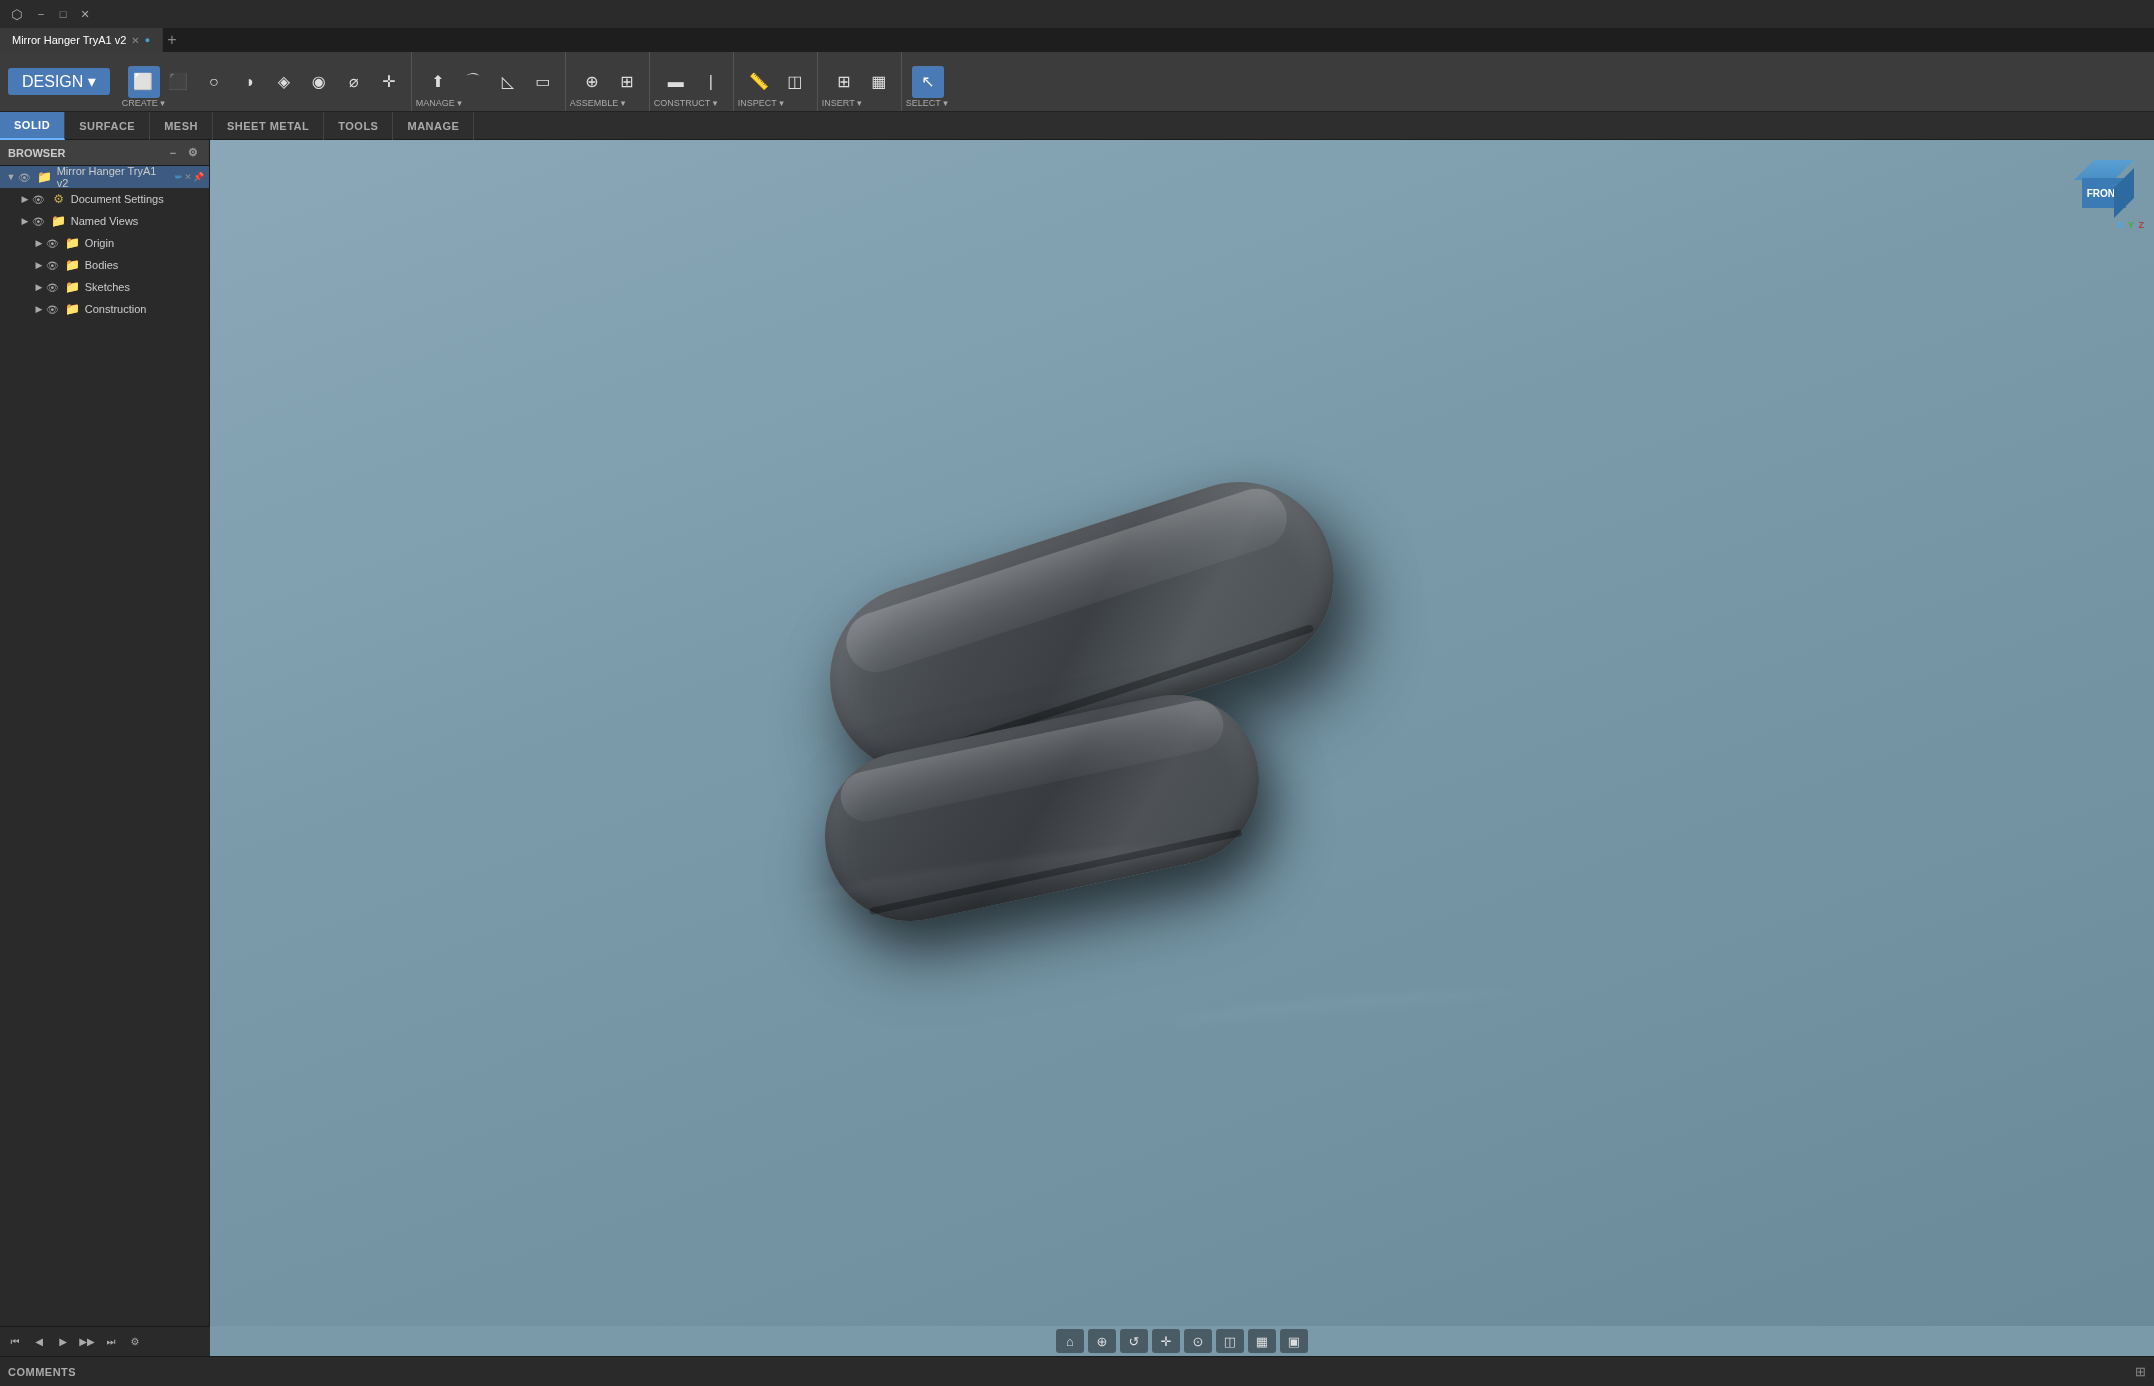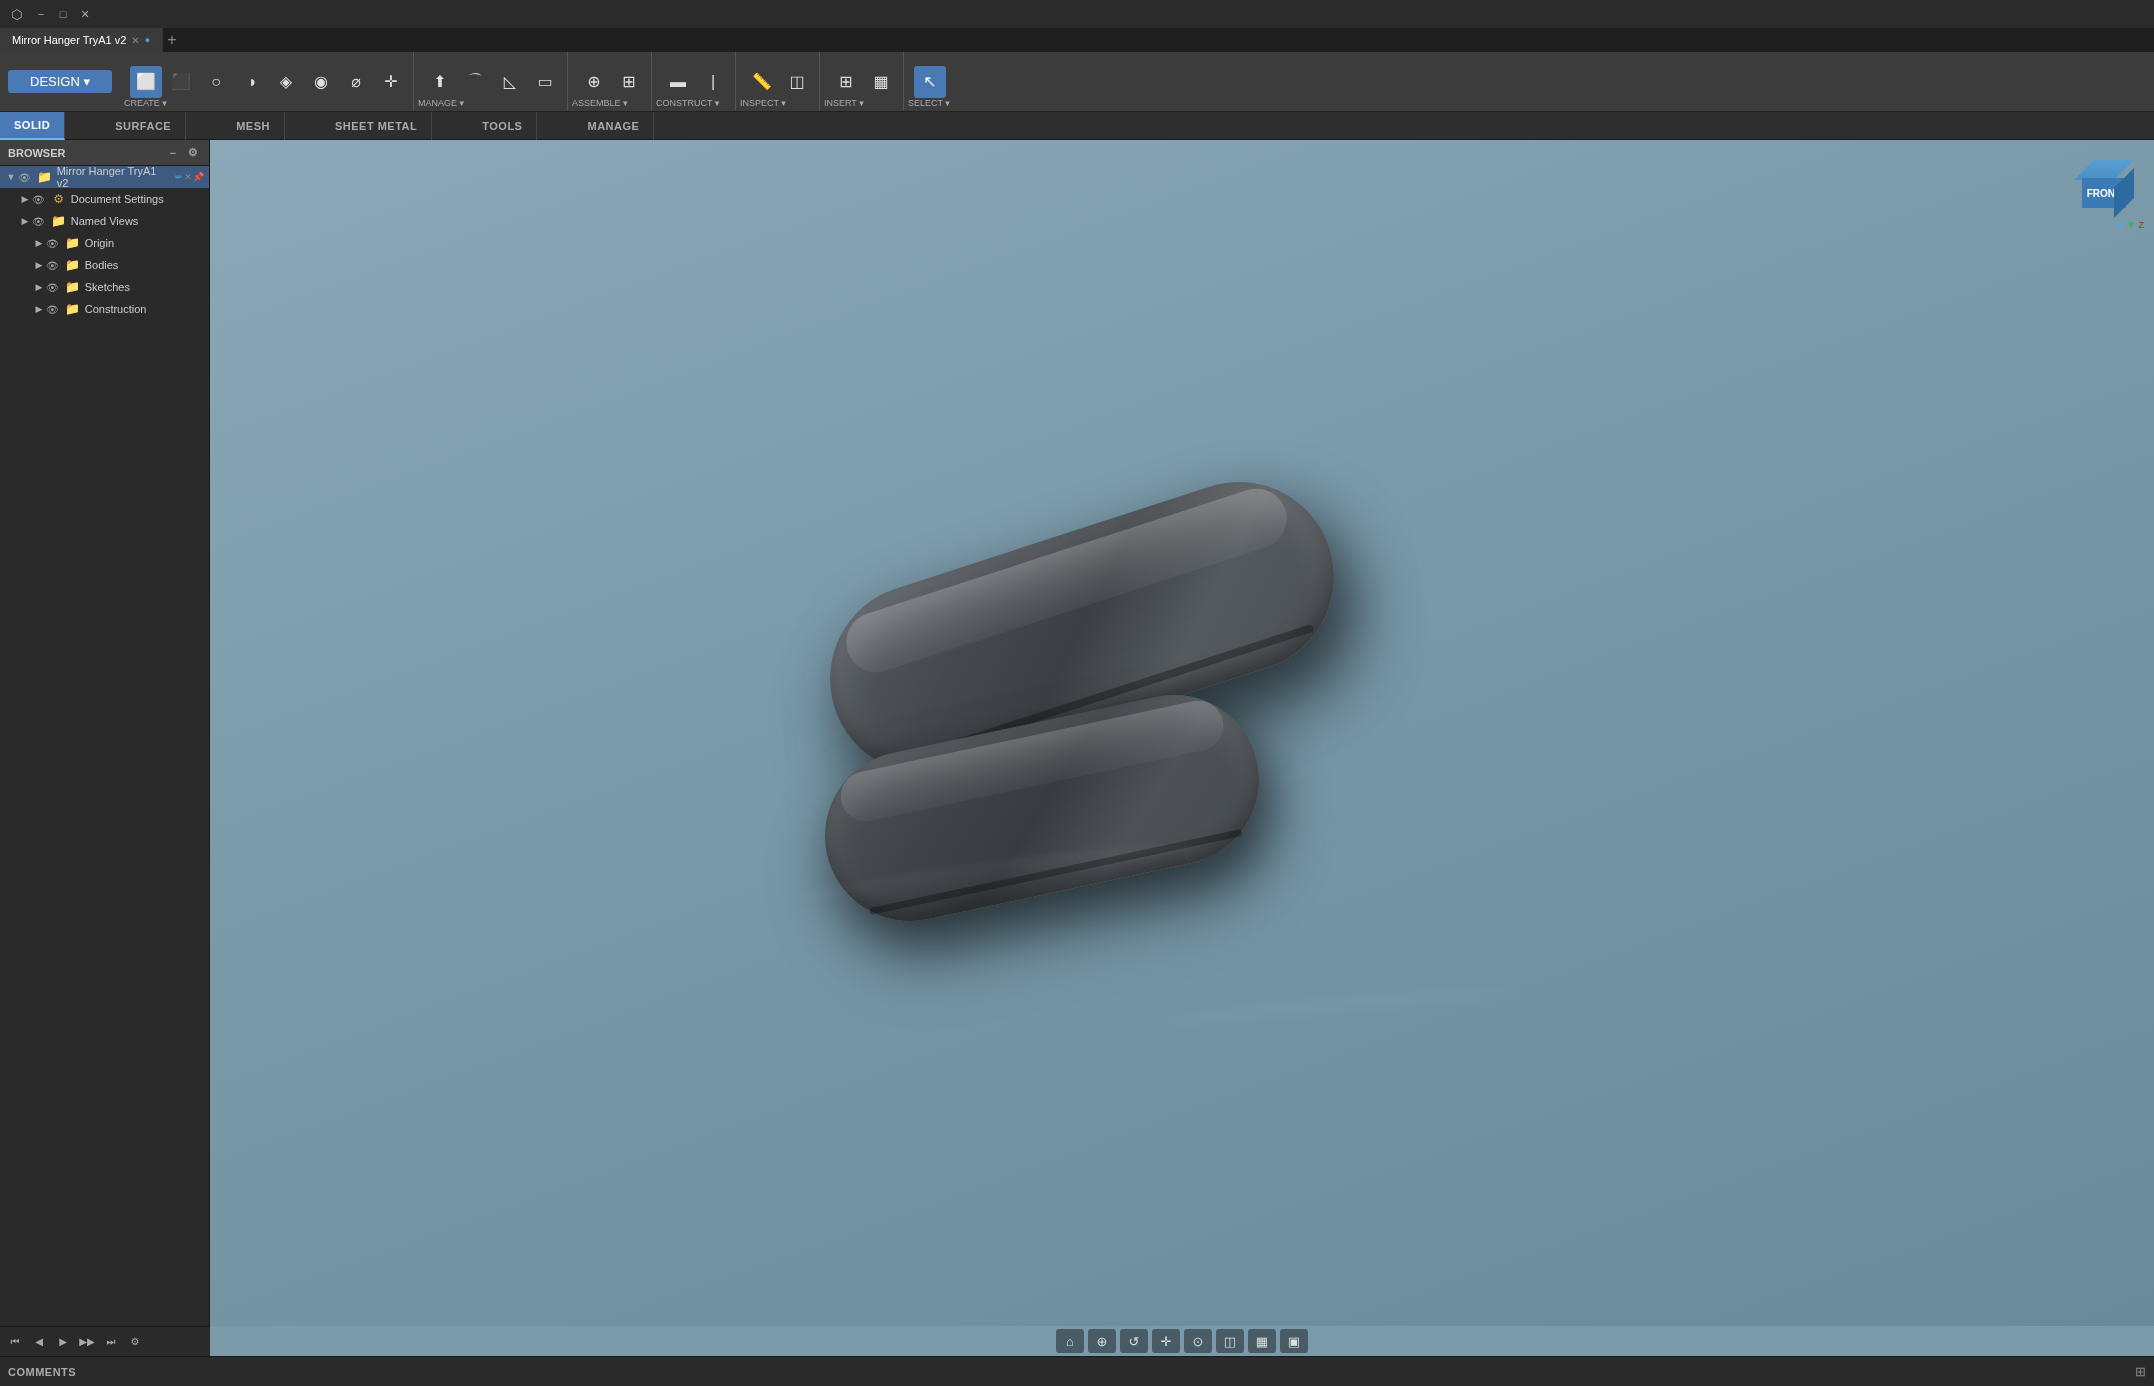--- a/index.html
+++ b/index.html
@@ -111,39 +111,38 @@
       cursor: pointer;
       border-radius: 3px;
       color: #ddd;
       font-size: 16px;
       position: relative;
     }
     .tb-btn.active { background: #4a7ab5; color: #fff; }
     .design-btn {
       background: #4a7ab5;
       color: #fff;
-      padding: 4px 22px;
+      padding: 4px 14px;
       border-radius: 3px;
-      font-size: 13px;
+      font-size: 16px;
       cursor: pointer;
       display: flex; align-items: center; gap: 4px;
       margin-right: 8px;
     }
 
     
     #workspace-tabs {
       position: absolute;
       top: 112px; left: 0; right: 0;
       height: 28px;
       background: #2e2e2e;
       display: flex;
       align-items: center;
       z-index: 97;
       border-bottom: 1px solid #1a1a1a;
-      gap: 36px;
     }
     .ws-tab {
       height: 28px;
       padding: 0 14px;
       display: flex; align-items: center;
       color: #aaa;
       font-size: 11px;
       font-weight: 600;
       cursor: pointer;
       border-right: 1px solid #444;

